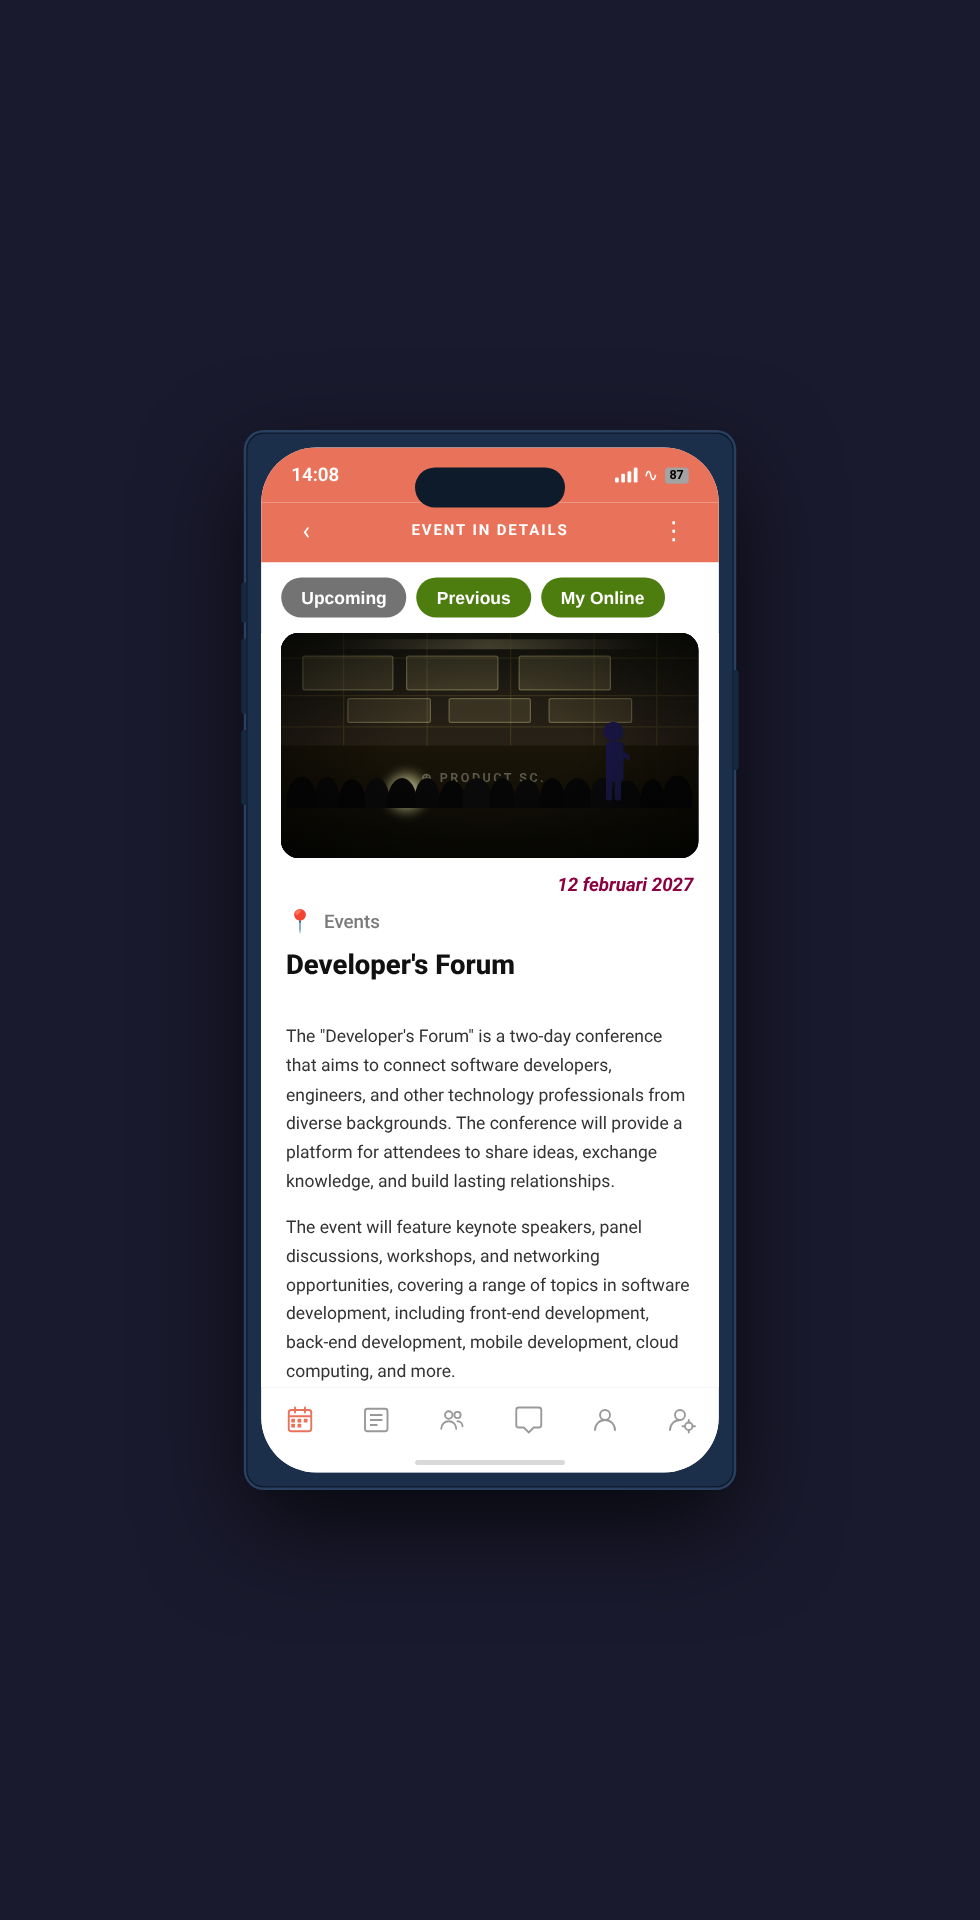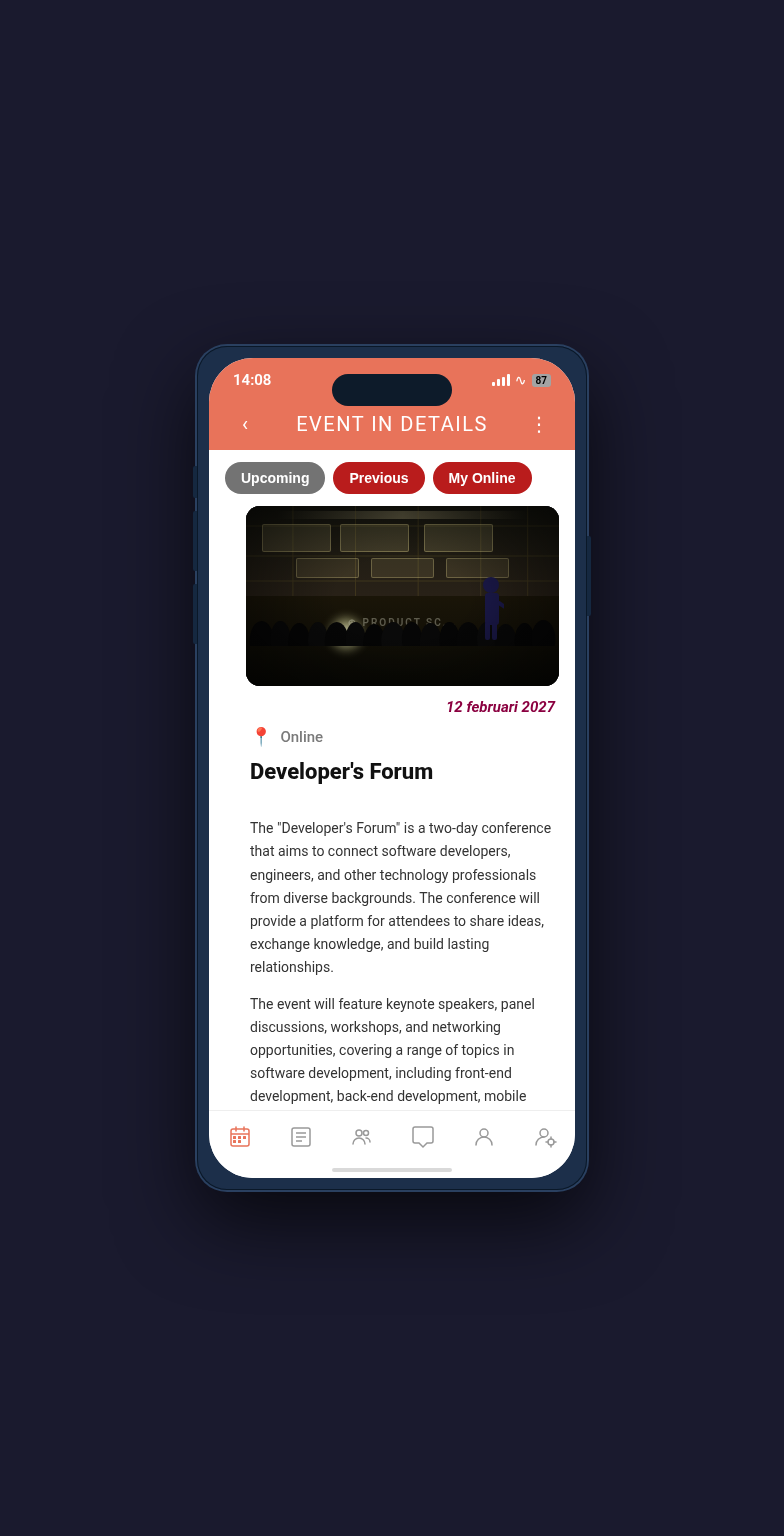--- a/index.html
+++ b/index.html
@@ -10,21 +10,21 @@
       justify-content: center;
       align-items: center;
       min-height: 100vh;
       font-family: -apple-system, BlinkMacSystemFont, 'Segoe UI', Roboto, sans-serif;
     }
 
     .phone-shell {
       width: 390px;
       height: 844px;
       background: #1c2f4a;
-      border-radius: 30px;
+      border-radius: 14px;
       padding: 12px;
       position: relative;
       box-shadow: 0 0 0 2px #2a4060, 0 30px 80px rgba(0,0,0,0.7), inset 0 0 0 1px #0a1828;
     }
 
     .phone-inner {
       width: 100%;
       height: 100%;
       background: #fff;
       border-radius: 44px;
@@ -110,22 +110,22 @@
     .back-btn {
       color: #fff;
       font-size: 20px;
       cursor: pointer;
       width: 32px;
       text-align: center;
     }
 
     .header-title {
       color: #fff;
-      font-size: 20px;
-      font-weight: 400;
+      font-size: 12px;
+      font-weight: 700;
       letter-spacing: 1.5px;
       text-transform: uppercase;
       text-align: center;
     }
 
     .more-btn {
       color: #fff;
       font-size: 20px;
       cursor: pointer;
       width: 32px;
@@ -150,30 +150,29 @@
       border: none;
       outline: none;
     }
 
     .tab-btn.active {
       background: #737373;
       color: #fff;
     }
 
     .tab-btn.inactive {
-      background: #b91c1c;
+      background: #4d7c0f;
       color: #fff;
     }
 
     
     .content-area {
       flex: 1;
       overflow-y: auto;
       background: #fff;
-      padding-left: 21px;
     }
 
     
     .event-image {
       margin: 0 16px;
       border-radius: 14px;
       overflow: hidden;
       height: 180px;
       background: #1a1a2a;
       position: relative;
@@ -470,21 +469,21 @@
 
           <div style="position:absolute;inset:0;background:radial-gradient(ellipse at center, transparent 30%, rgba(0,0,0,0.7) 100%)"></div>
         </div>
       </div>
 
       <div class="event-info">
         <div class="event-date">12 februari 2027</div>
 
         <div class="event-location">
           <span class="location-icon">📍</span>
-          <span class="location-text">Online</span>
+          <span class="location-text">Events</span>
         </div>
 
         <h1 class="event-title">Developer's Forum</h1>
 
         <p class="event-description">The "Developer's Forum" is a two-day conference that aims to connect software developers, engineers, and other technology professionals from diverse backgrounds. The conference will provide a platform for attendees to share ideas, exchange knowledge, and build lasting relationships.</p>
 
         <p class="event-description">The event will feature keynote speakers, panel discussions, workshops, and networking opportunities, covering a range of topics in software development, including front-end development, back-end development, mobile development, cloud computing, and more.</p>
       </div>
 
     </div>

